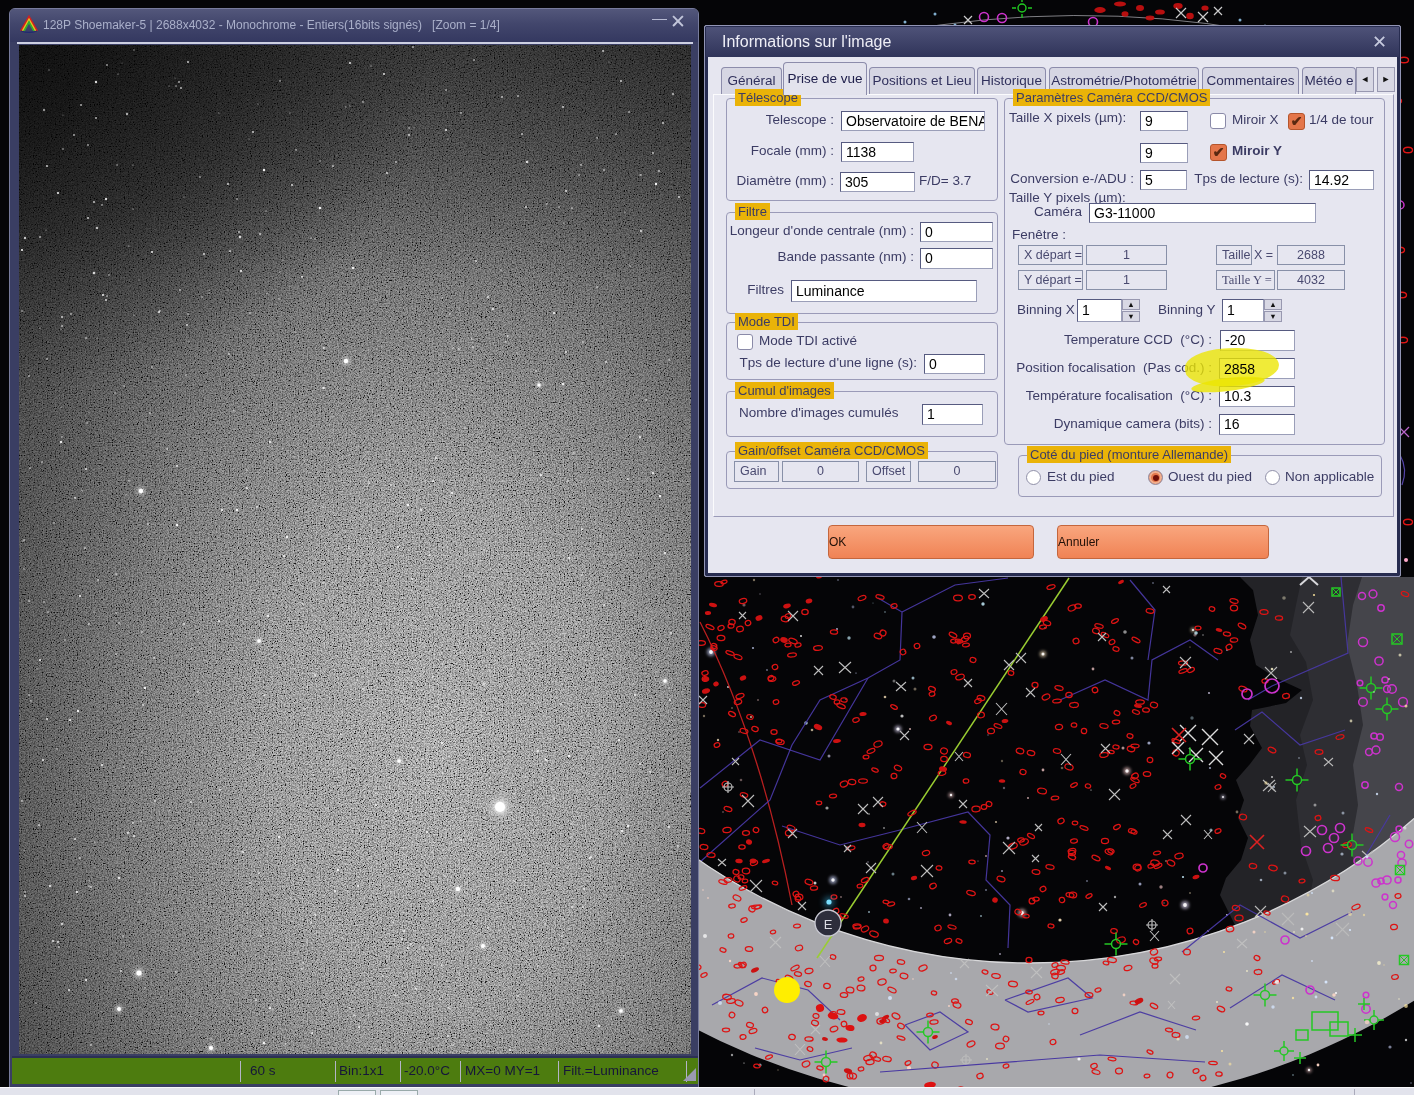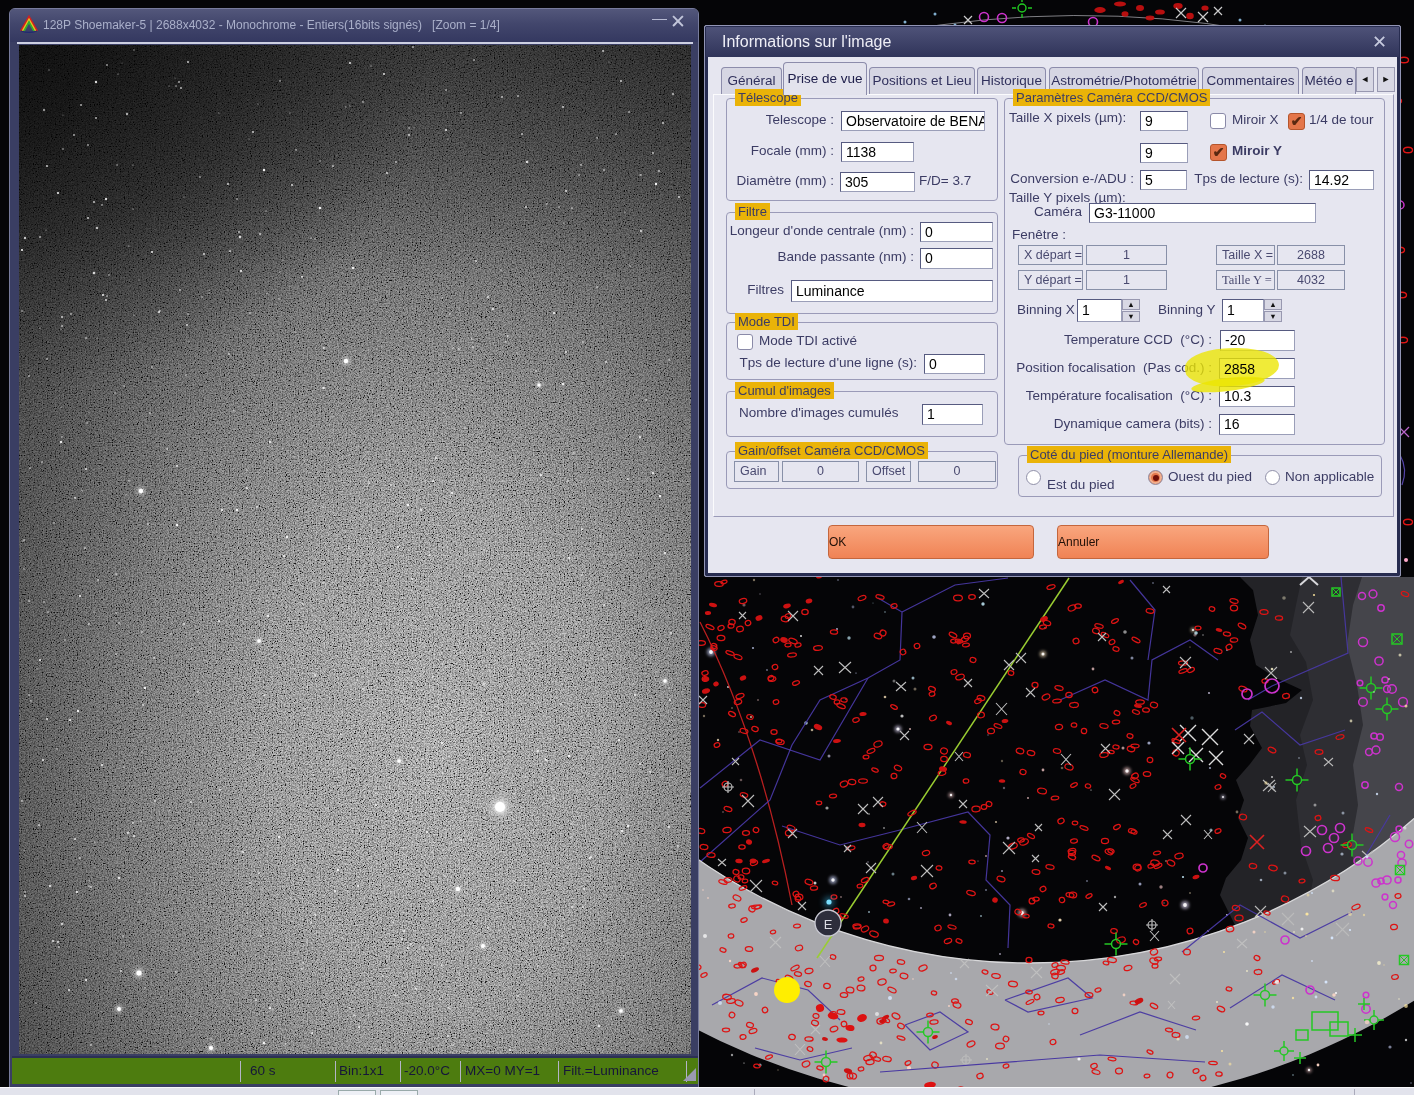--- a/index.html
+++ b/index.html
@@ -1856,21 +1856,21 @@
 <div class="lbl rlbl" style="left:-191px;top:147px;width:320px">Diamètre (mm) :</div>
 <div class="fld" style="left:135px;top:146px;width:75px;height:20px;line-height:18px;font-size:14px">305</div>
 <div class="lbl" style="left:214px;top:147px;">F/D= 3.7</div>
 <div class="gbx" style="left:21px;top:186px;width:272px;height:102px"></div>
       <div class="glg" style="left:30px;top:177px">Filtre</div>
 <div class="lbl rlbl" style="left:-111px;top:197px;width:320px">Longeur d'onde centrale (nm) :</div>
 <div class="fld" style="left:215px;top:196px;width:73px;height:20px;line-height:18px;font-size:14px">0</div>
 <div class="lbl rlbl" style="left:-111px;top:223px;width:320px">Bande passante (nm) :</div>
 <div class="fld" style="left:215px;top:222px;width:73px;height:21px;line-height:19px;font-size:14px">0</div>
 <div class="lbl rlbl" style="left:-241px;top:256px;width:320px">Filtres</div>
-<div class="fld" style="left:86px;top:254px;width:202px;height:22px;line-height:20px;font-size:14px">Luminance</div>
+<div class="fld" style="left:86px;top:254px;width:186px;height:22px;line-height:20px;font-size:14px">Luminance</div>
 <div class="gbx" style="left:21px;top:296px;width:272px;height:58px"></div>
       <div class="glg" style="left:30px;top:287px">Mode TDI</div>
 <div class="cb" style="left:32px;top:308px"></div>
 <div class="lbl" style="left:54px;top:307px;">Mode TDI activé</div>
 <div class="lbl rlbl" style="left:-108px;top:329px;width:320px">Tps de lecture d'une ligne (s):</div>
 <div class="fld" style="left:219px;top:328px;width:61px;height:20px;line-height:18px;font-size:14px">0</div>
 <div class="gbx" style="left:21px;top:365px;width:272px;height:46px"></div>
       <div class="glg" style="left:30px;top:356px">Cumul d'images</div>
 <div class="lbl" style="left:34px;top:379px;">Nombre d'images cumulés</div>
 <div class="fld" style="left:217px;top:378px;width:61px;height:21px;line-height:19px;font-size:14px">1</div>
@@ -1894,21 +1894,21 @@
 <div class="lbl" style="left:527px;top:117px;font-weight:bold;">Miroir Y</div>
 <div class="lbl rlbl" style="left:109px;top:145px;width:320px">Conversion e-/ADU :</div>
 <div class="fld" style="left:435px;top:144px;width:47px;height:20px;line-height:18px;font-size:14px">5</div>
 <div class="lbl rlbl" style="left:278px;top:145px;width:320px">Tps de lecture (s):</div>
 <div class="fld" style="left:604px;top:144px;width:65px;height:20px;line-height:18px;font-size:14px">14.92</div>
 <div class="lbl rlbl" style="left:57px;top:178px;width:320px">Caméra</div>
 <div class="fld" style="left:384px;top:177px;width:227px;height:20px;line-height:18px;font-size:14px">G3-11000</div>
 <div class="lbl" style="left:307px;top:201px;">Fenêtre :</div>
 <div class="cell" style="left:313px;top:219px;width:65px;height:20px;line-height:18px;text-align:left;padding-left:5px;">X départ =</div>
 <div class="cell" style="left:381px;top:219px;width:81px;height:20px;line-height:18px;text-align:center;">1</div>
-<div class="cell" style="left:511px;top:219px;width:59px;height:20px;line-height:18px;text-align:left;padding-left:5px;">Taille X =</div>
+<div class="cell" style="left:511px;top:219px;width:36px;height:20px;line-height:18px;text-align:left;padding-left:5px;">Taille X =</div>
 <div class="cell" style="left:572px;top:219px;width:68px;height:20px;line-height:18px;text-align:center;">2688</div>
 <div class="cell" style="left:313px;top:244px;width:65px;height:20px;line-height:18px;text-align:left;padding-left:5px;">Y départ =</div>
 <div class="cell" style="left:381px;top:244px;width:81px;height:20px;line-height:18px;text-align:center;">1</div>
 <div class="cell" style="left:511px;top:244px;width:59px;height:20px;line-height:18px;text-align:left;padding-left:5px;font-family:Liberation Serif, serif;">Taille Y =</div>
 <div class="cell" style="left:572px;top:244px;width:68px;height:20px;line-height:18px;text-align:center;">4032</div>
 <div class="lbl" style="left:312px;top:276px;">Binning X</div>
 <div class="fld" style="left:372px;top:273px;width:45px;height:23px;line-height:21px;font-size:14px">1</div>
 <div class="spin" style="left:417px;top:273px;height:11px">▲</div>
 <div class="spin" style="left:417px;top:285px;height:11px">▼</div>
 <div class="lbl" style="left:453px;top:276px;">Binning Y</div>
@@ -1922,21 +1922,21 @@
 <div id="hl"></div>
       <div id="hl2"></div>
 <div style="position:absolute;left:519px;top:335px;font-size:14px;color:#000;z-index:6">2858</div>
 <div class="lbl rlbl" style="left:187px;top:362px;width:320px">Température focalisation&nbsp; (°C) :</div>
 <div class="fld" style="left:514px;top:360px;width:76px;height:21px;line-height:19px;font-size:14px">10.3</div>
 <div class="lbl rlbl" style="left:187px;top:390px;width:320px">Dynamique camera (bits) :</div>
 <div class="fld" style="left:514px;top:388px;width:76px;height:21px;line-height:19px;font-size:14px">16</div>
 <div class="gbx" style="left:313px;top:429px;width:364px;height:42px"></div>
       <div class="glg" style="left:322px;top:420px">Coté du pied (monture Allemande)</div>
 <div class="rad" style="left:321px;top:444px"></div>
-<div class="lbl" style="left:342px;top:443px;margin-top:8px;">Est du pied</div>
+<div class="lbl" style="left:342px;top:443px;">Est du pied</div>
 <div class="rad" style="left:443px;top:444px;background:#e4764a;box-shadow:inset 0 0 0 2px #f0b090"></div>
 <div style="position:absolute;left:448px;top:449px;width:6px;height:6px;border-radius:50%;background:#701008"></div>
 <div class="lbl" style="left:463px;top:443px;">Ouest du pied</div>
 <div class="rad" style="left:560px;top:444px"></div>
 <div class="lbl" style="left:580px;top:443px;">Non applicable</div>
 <div class="btn" style="left:123px;width:206px">OK</div>
 <div class="btn" style="left:352px;width:212px">Annuler</div>
 </div>
     <div id="bar">
       <div class="b" style="left:338px;width:38px"></div>

